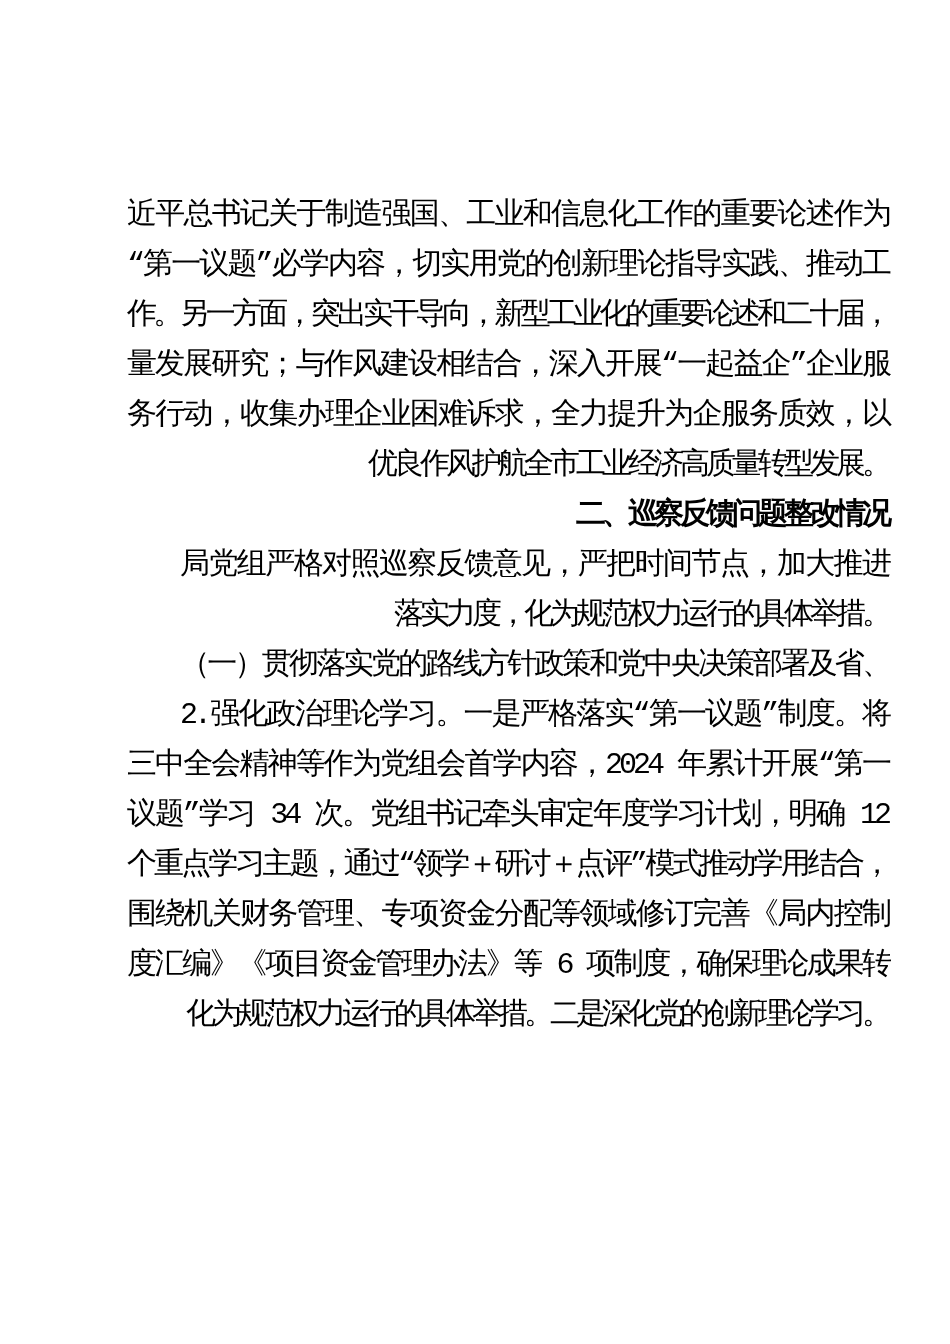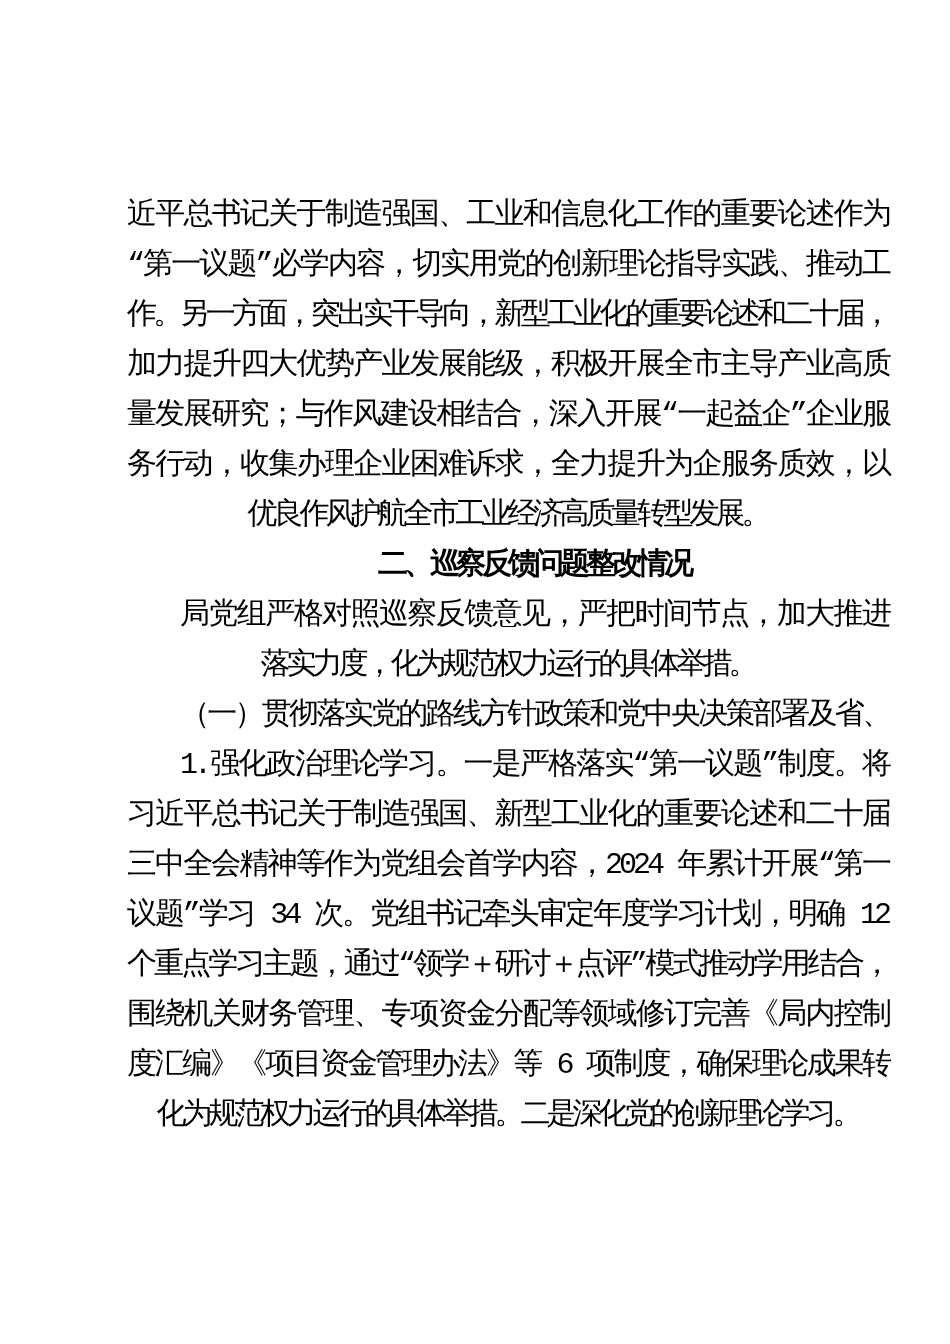--- a/index.html
+++ b/index.html
@@ -23,21 +23,21 @@
     width: 761px;
   }
   .line {
     height: 50px;
     line-height: 50px;
     font-size: 30px;
     color: #000000;
     letter-spacing: -4px;
     white-space: normal;
     overflow: visible;
-    text-align: center;
+    text-align: right;
   }
   .line.jl {
     text-align: justify;
     text-align-last: justify;
     text-justify: inter-character;
   }
   .line.ind {
     padding-left: 53px;
   }
   .line.b {
@@ -45,30 +45,28 @@
   }
 </style>
 </head>
 <body>
 
 <div class="page">
   <div class="content" id="doc-content">
       <div class="line jl">近平总书记关于制造强国、工业和信息化工作的重要论述作为</div>
       <div class="line jl">“第一议题”必学内容，切实用党的创新理论指导实践、推动工</div>
       <div class="line jl">作。另一方面，突出实干导向，新型工业化的重要论述和二十届，</div>
-      <div class="line jl">加力提升四大优势产业发展能级，积极开展全市主导产业高质</div>
       <div class="line jl">量发展研究；与作风建设相结合，深入开展“一起益企”企业服</div>
       <div class="line jl">务行动，收集办理企业困难诉求，全力提升为企服务质效，以</div>
       <div class="line">优良作风护航全市工业经济高质量转型发展。</div>
       <div class="line ind b">二、巡察反馈问题整改情况</div>
       <div class="line jl ind">局党组严格对照巡察反馈意见，严把时间节点，加大推进</div>
       <div class="line">落实力度，化为规范权力运行的具体举措。</div>
       <div class="line jl ind">（一）贯彻落实党的路线方针政策和党中央决策部署及省、</div>
-      <div class="line jl ind">1.强化政治理论学习。一是严格落实“第一议题”制度。将</div>
-      <div class="line jl">习近平总书记关于制造强国、新型工业化的重要论述和二十届</div>
+      <div class="line jl ind">2.强化政治理论学习。一是严格落实“第一议题”制度。将</div>
       <div class="line jl">三中全会精神等作为党组会首学内容，2024 年累计开展“第一</div>
       <div class="line jl">议题”学习 34 次。党组书记牵头审定年度学习计划，明确 12</div>
       <div class="line jl">个重点学习主题，通过“领学＋研讨＋点评”模式推动学用结合，</div>
       <div class="line jl">围绕机关财务管理、专项资金分配等领域修订完善《局内控制</div>
       <div class="line jl">度汇编》《项目资金管理办法》等 6 项制度，确保理论成果转</div>
       <div class="line">化为规范权力运行的具体举措。二是深化党的创新理论学习。</div>
     </div>
 </div>
 
 </body></html>

